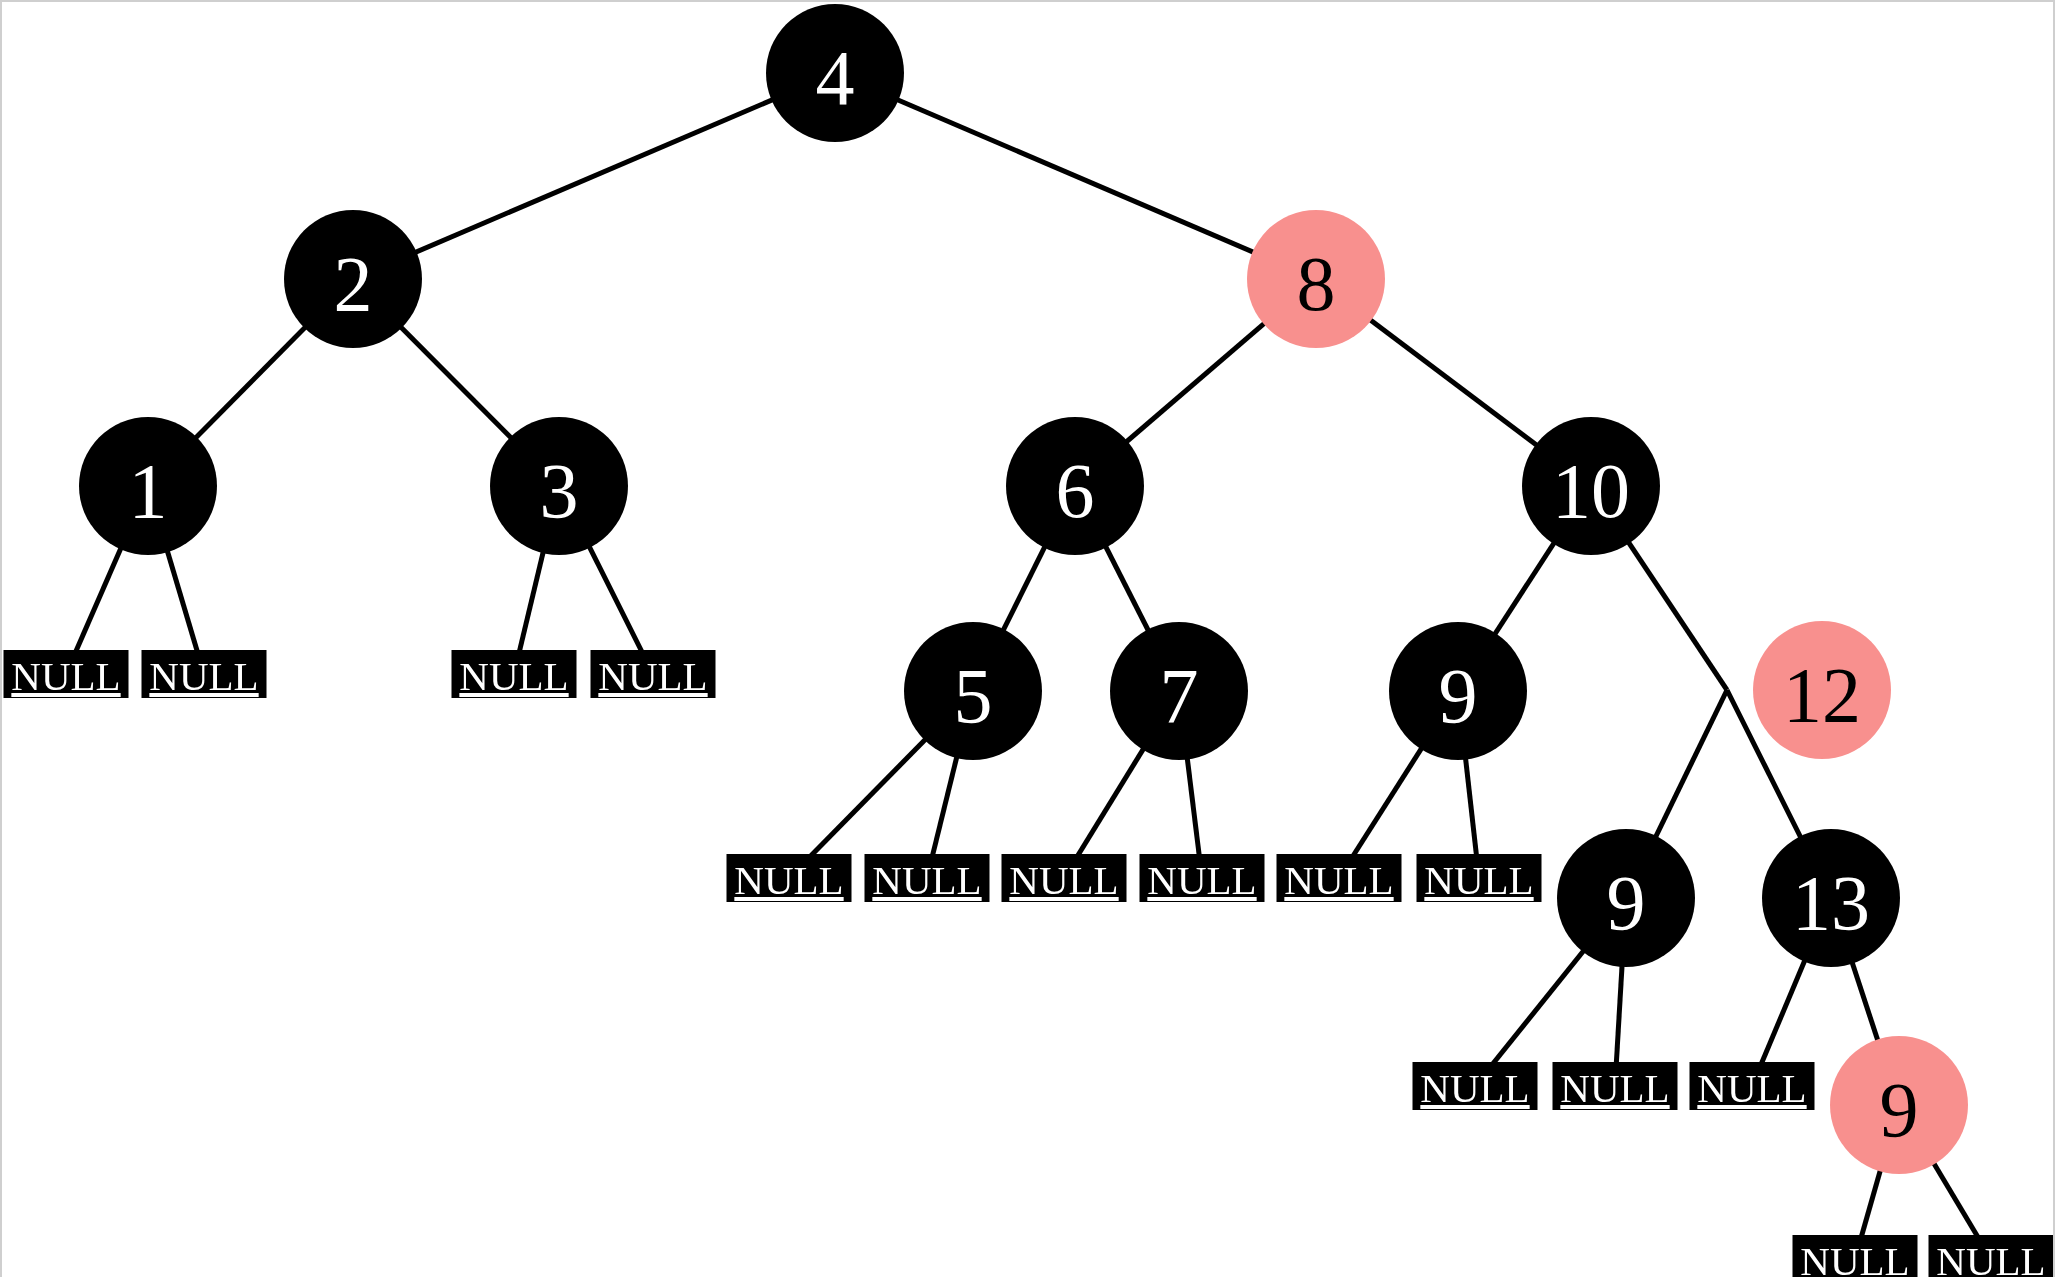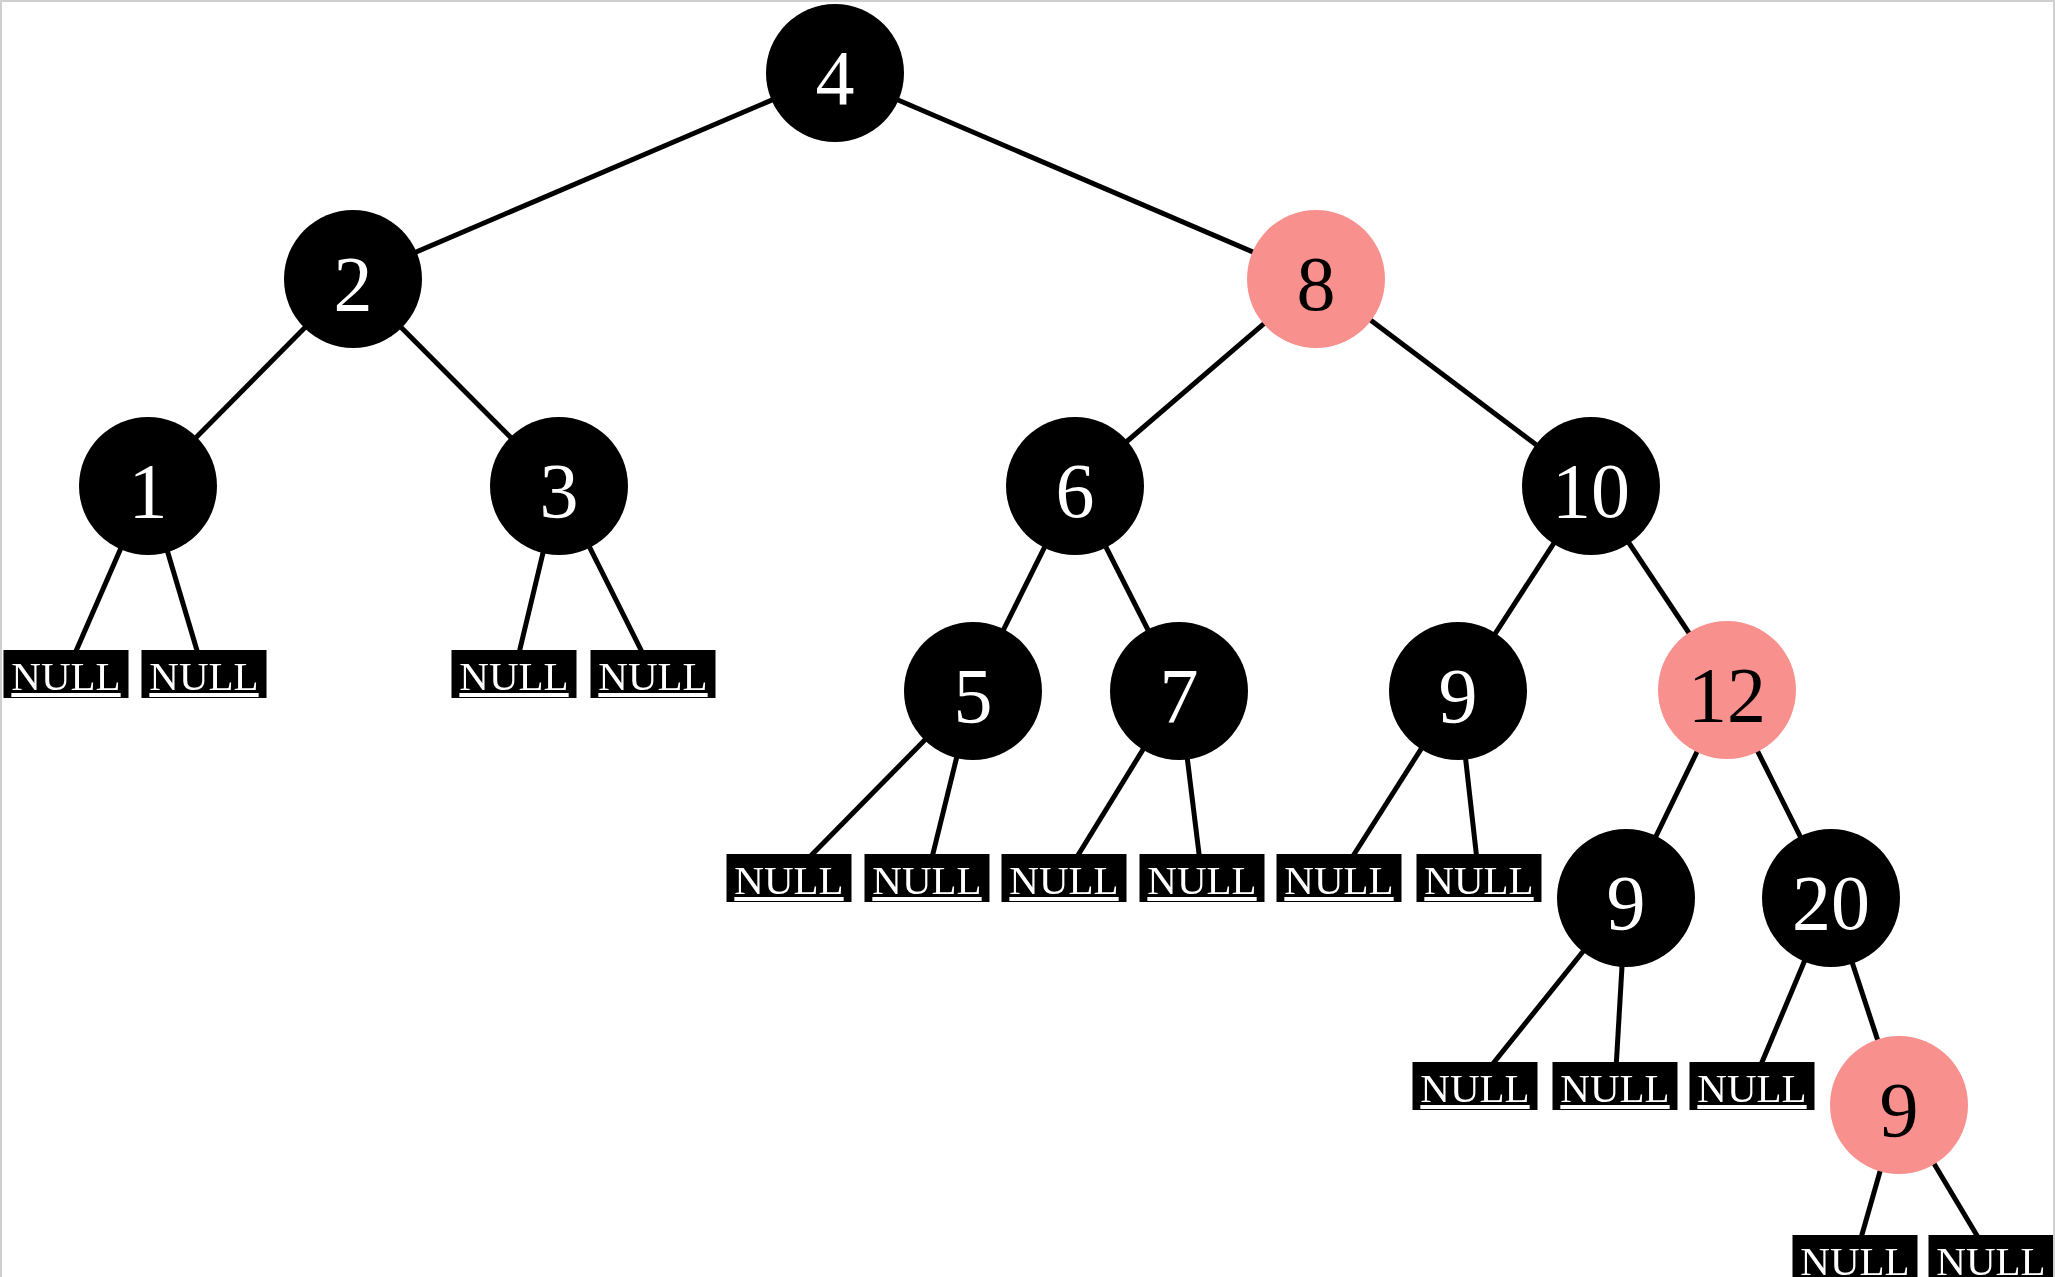--- a/index.html
+++ b/index.html
@@ -126,28 +126,28 @@
       </div>
       <div class="tree-node black" style="left: 971px; top: 689px;">
         <span class="lbl">5</span>
       </div>
       <div class="tree-node black" style="left: 1177px; top: 689px;">
         <span class="lbl">7</span>
       </div>
       <div class="tree-node black" style="left: 1456px; top: 689px;">
         <span class="lbl">9</span>
       </div>
-      <div class="tree-node red" style="left: 1725px; top: 688px;">
+      <div class="tree-node red" style="left: 1820px; top: 688px;">
         <span class="lbl">12</span>
       </div>
       <div class="tree-node black" style="left: 1624px; top: 896px;">
         <span class="lbl">9</span>
       </div>
       <div class="tree-node black" style="left: 1829px; top: 896px;">
-        <span class="lbl">20</span>
+        <span class="lbl">13</span>
       </div>
       <div class="tree-node red" style="left: 1897px; top: 1103px;">
         <span class="lbl">9</span>
       </div>
       <div class="null-leaf" style="left: 64px; top: 672px;">
         <span class="lbl">NULL</span>
       </div>
       <div class="null-leaf" style="left: 202px; top: 672px;">
         <span class="lbl">NULL</span>
       </div>

